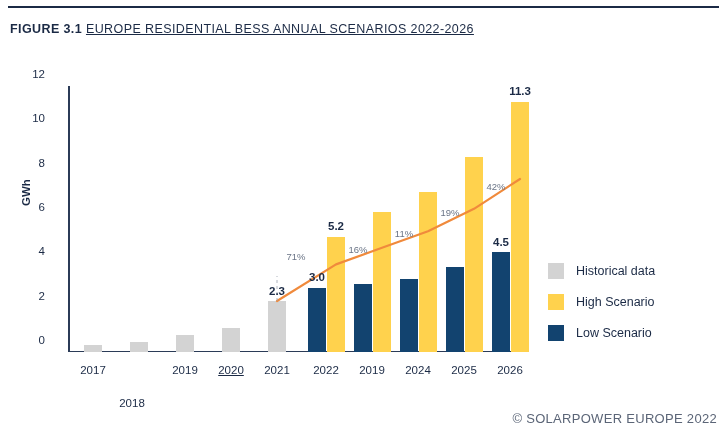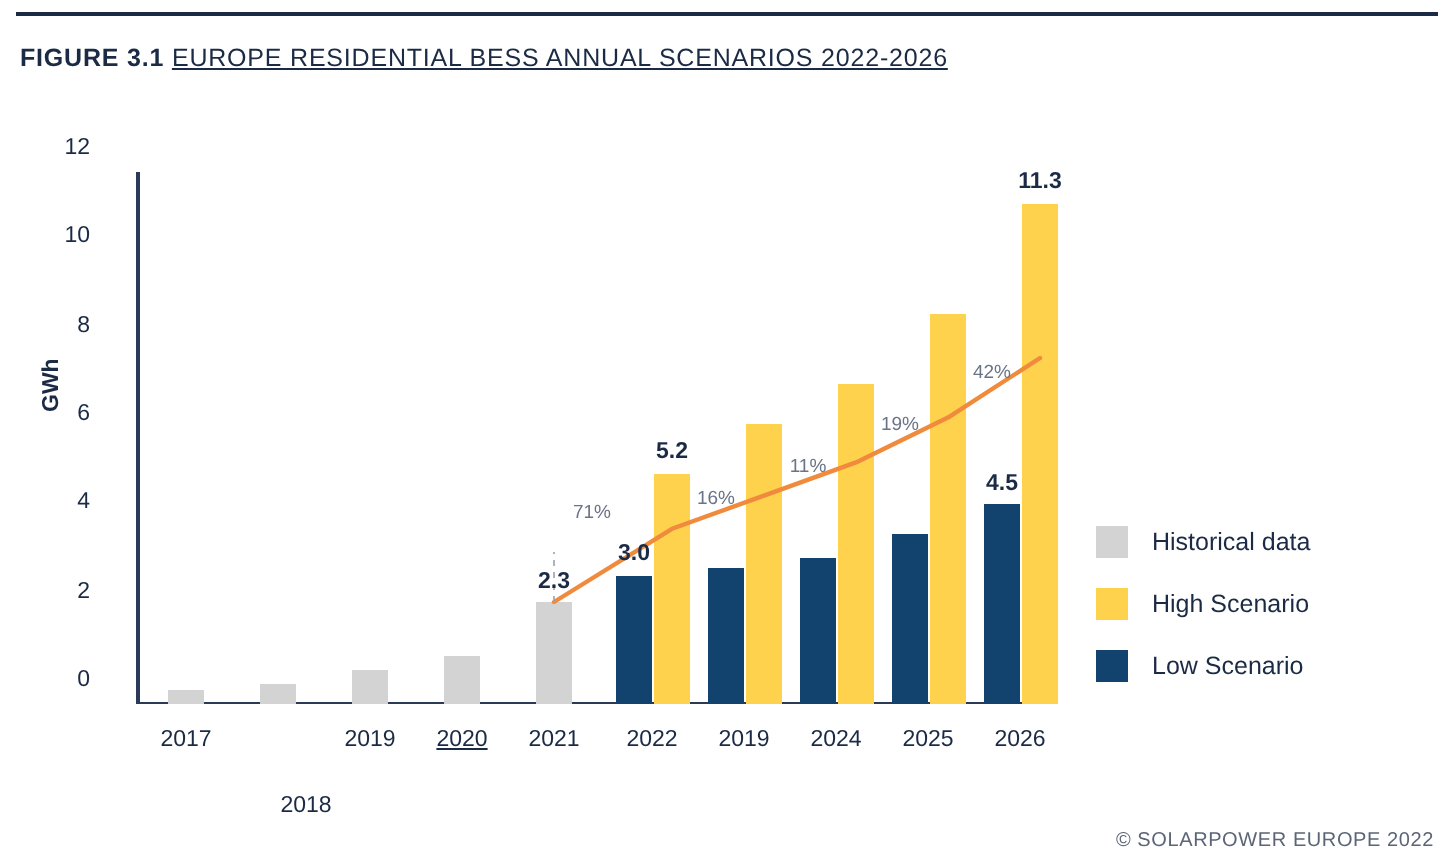--- a/index.html
+++ b/index.html
@@ -157,21 +157,21 @@
   }
   .legend-label {
     font-size: 12.5px;
     color: #1b2a45;
     white-space: nowrap;
   }
   .footer {
     position: absolute;
     right: 10px;
     bottom: 8px;
-    font-size: 10px;
+    font-size: 13px;
     letter-spacing: 0.3px;
     color: #5b6577;
     white-space: nowrap;
     margin-top: 32px;
   }
 </style>
 </head>
 <body>
 
 <div class="page">
@@ -231,21 +231,21 @@
       <div class="val-label" style="left:452px; bottom:255px;">11.3</div>
       <div class="val-label" style="left:433px; bottom:104px;">4.5</div>
 
       <div class="pct-label" style="left:228px; bottom:90px;">71%</div>
       <div class="pct-label" style="left:290px; bottom:97px;">16%</div>
       <div class="pct-label" style="left:336px; bottom:113px;margin-top:16px;">11%</div>
       <div class="pct-label" style="left:382px; bottom:134px;">19%</div>
       <div class="pct-label" style="left:428px; bottom:160px;">42%</div>
 
       <div class="cat-label" style="left:25px;">2017</div>
-      <div class="cat-label" style="left:85px;margin-top:45px;">2018</div>
+      <div class="cat-label" style="left:64px;margin-top:45px;">2018</div>
       <div class="cat-label" style="left:117px;">2019</div>
       <div class="cat-label" style="left:163px;text-decoration:underline;">2020</div>
       <div class="cat-label" style="left:209px;">2021</div>
       <div class="cat-label" style="left:258px;">2022</div>
       <div class="cat-label" style="left:304px;">2019</div>
       <div class="cat-label" style="left:350px;">2024</div>
       <div class="cat-label" style="left:396px;">2025</div>
       <div class="cat-label" style="left:442px;">2026</div>
 
     </div>

